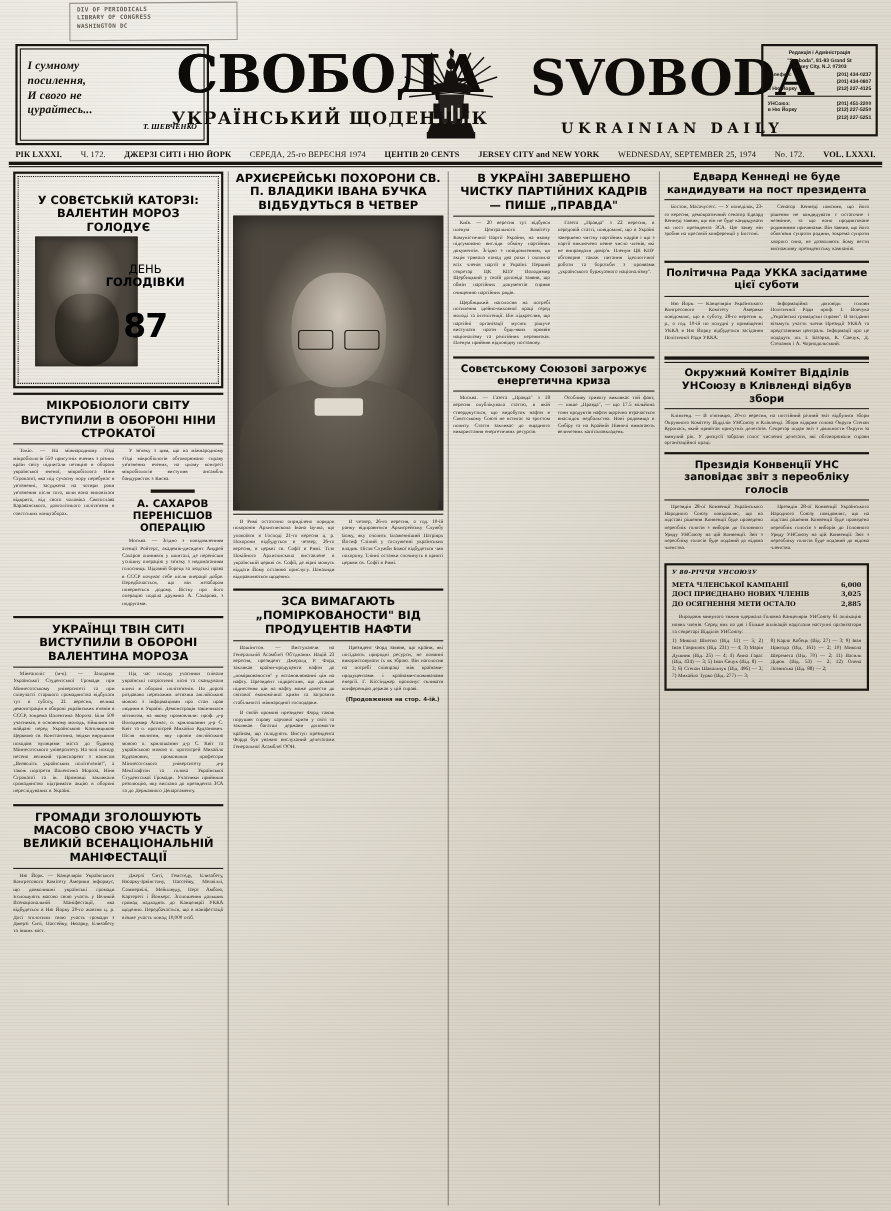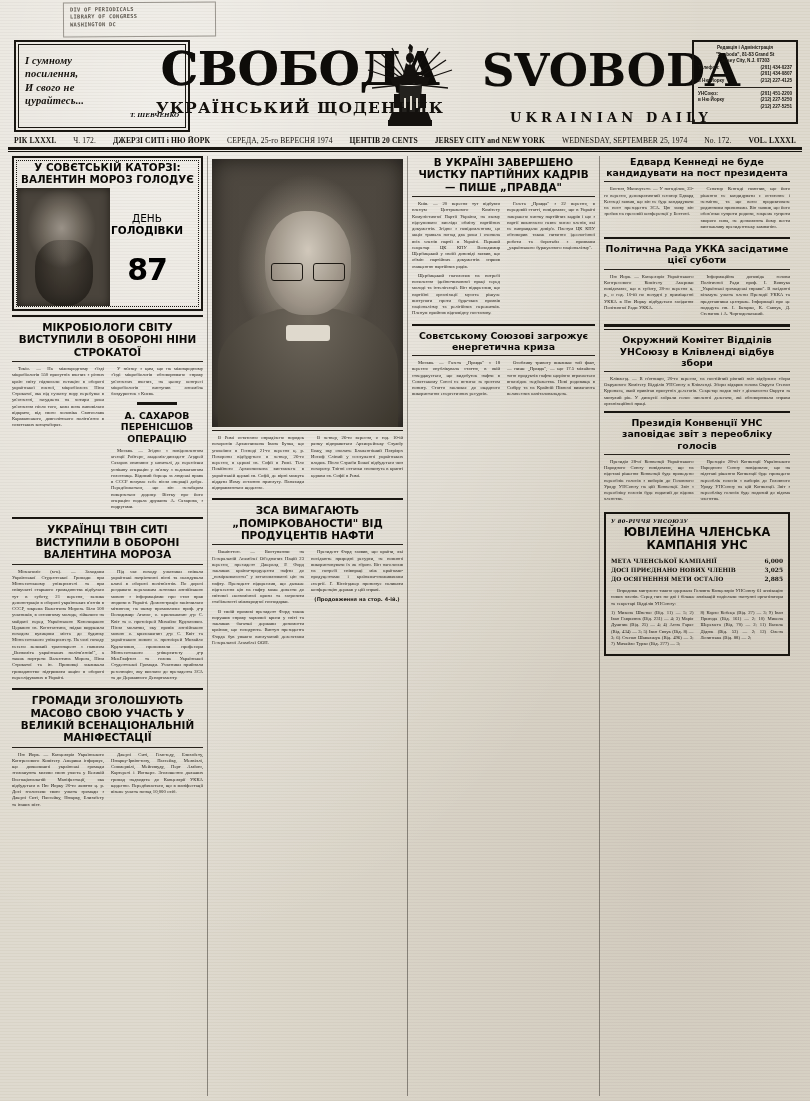--- a/index.html
+++ b/index.html
@@ -87,21 +87,21 @@
   .short-rule{width:40px;height:3px;background:#1b1813;margin:5px auto;}
 
   
   .body2{display:grid;grid-template-columns:1fr 1fr;gap:0 7px;margin-top:4px;}
   .body1{margin-top:4px;}
   .txt{font-family:"Liberation Serif", serif;font-size:4.7px;line-height:6.25px;
     color:#211d17;text-align:justify;hyphens:auto;word-spacing:.3px;}
   .txt p{margin:0 0 3px 0;text-indent:6px;}
 
   .boxed{border:2px solid #1b1813;padding:4px 5px;box-sizing:border-box;}
-  .wavybox{border:2px solid #1b1813;padding:3px;box-sizing:border-box;position:relative;}
+  .wavybox{border:2px solid #1b1813;padding:18px;box-sizing:border-box;position:relative;}
   .wavybox:before{content:"";position:absolute;inset:2px;border:1px dotted #1b1813;pointer-events:none;}
 
   
   .moroz-wrap{position:relative;margin-top:2px;}
   .moroz-photo{width:93px;height:118px;
     background:
       radial-gradient(ellipse 34px 40px at 48% 34%, #9a9288 0%, #6e675d 55%, #4b453d 100%),
       linear-gradient(180deg,#3d382f,#6b6459);
     box-shadow:inset 0 0 10px rgba(0,0,0,.55);
     position:relative;overflow:hidden;}
@@ -298,20 +298,21 @@
             <p>Ню Йорк. — Канцелярія Українського Конгресового Комітету Америки інформує, що довколишні українські громади зголошують масово свою участь у Великій Всенаціональній Маніфестації, яка відбудеться в Ню Йорку 20-го жовтня ц. р. Досі зголосили свою участь громади з Джерзі Ситі, Пассейку, Нюарку, Елизабету та інших міст.</p>
           </div>
         <div class="txt">
             <p>Джерзі Ситі, Гемстеду, Елизабету, Нюарку-Ірвінгтону, Пассейку, Мелвіллі, Соммервілі, Мейплвуду, Перт Амбою, Картереті і Йонкерс. Зголошення дальших громад надходять до Канцелярії УККА щоденно. Передбачається, що в маніфестації візьме участь понад 10,000 осіб.</p>
           </div>
       </div>
     </div>
 
     <div class="col">
 
+      <h1 class="hd hd-md">АРХИЄРЕЙСЬКІ ПОХОРОНИ СВ. П. ВЛАДИКИ ІВАНА БУЧКА ВІДБУДУТЬСЯ В ЧЕТВЕР</h1>
 
       <div class="bishop">
         <div class="body"></div>
         <div class="face"></div>
         <div class="glasses">
             <i></i>
             <i></i>
           </div>
         <div class="collar"></div>
       </div>
@@ -412,21 +413,20 @@
         <div class="txt">
             <p>Президія 28-ої Конвенції Українського Народного Союзу повідомляє, що на підставі рішення Конвенції буде проведено переоблік голосів з виборів до Головного Уряду УНСоюзу на цій Конвенції. Звіт з переобліку голосів буде поданий до відома членства.</p>
           </div>
         <div class="txt">
             <p>Президія 28-ої Конвенції Українського Народного Союзу повідомляє, що на підставі рішення Конвенції буде проведено переоблік голосів з виборів до Головного Уряду УНСоюзу на цій Конвенції. Звіт з переобліку голосів буде поданий до відома членства.</p>
           </div>
       </div>
 
       <div class="boxed" style="margin-top:6px">
         <div class="italic-kicker">У 80-РІЧЧЯ УНСОЮЗУ</div>
-        <h1 class="hd hd-lg hd-ser">ЮВІЛЕЙНА ЧЛЕНСЬКА КАМПАНІЯ УНС</h1>
         <div style="margin-top:5px">
           <div class="stat-row">
             <span>МЕТА ЧЛЕНСЬКОЇ КАМПАНІЇ</span>
             <span>6,000</span>
           </div>
           <div class="stat-row">
             <span>ДОСІ ПРИЄДНАНО НОВИХ ЧЛЕНІВ</span>
             <span>3,025</span>
           </div>
           <div class="stat-row">

